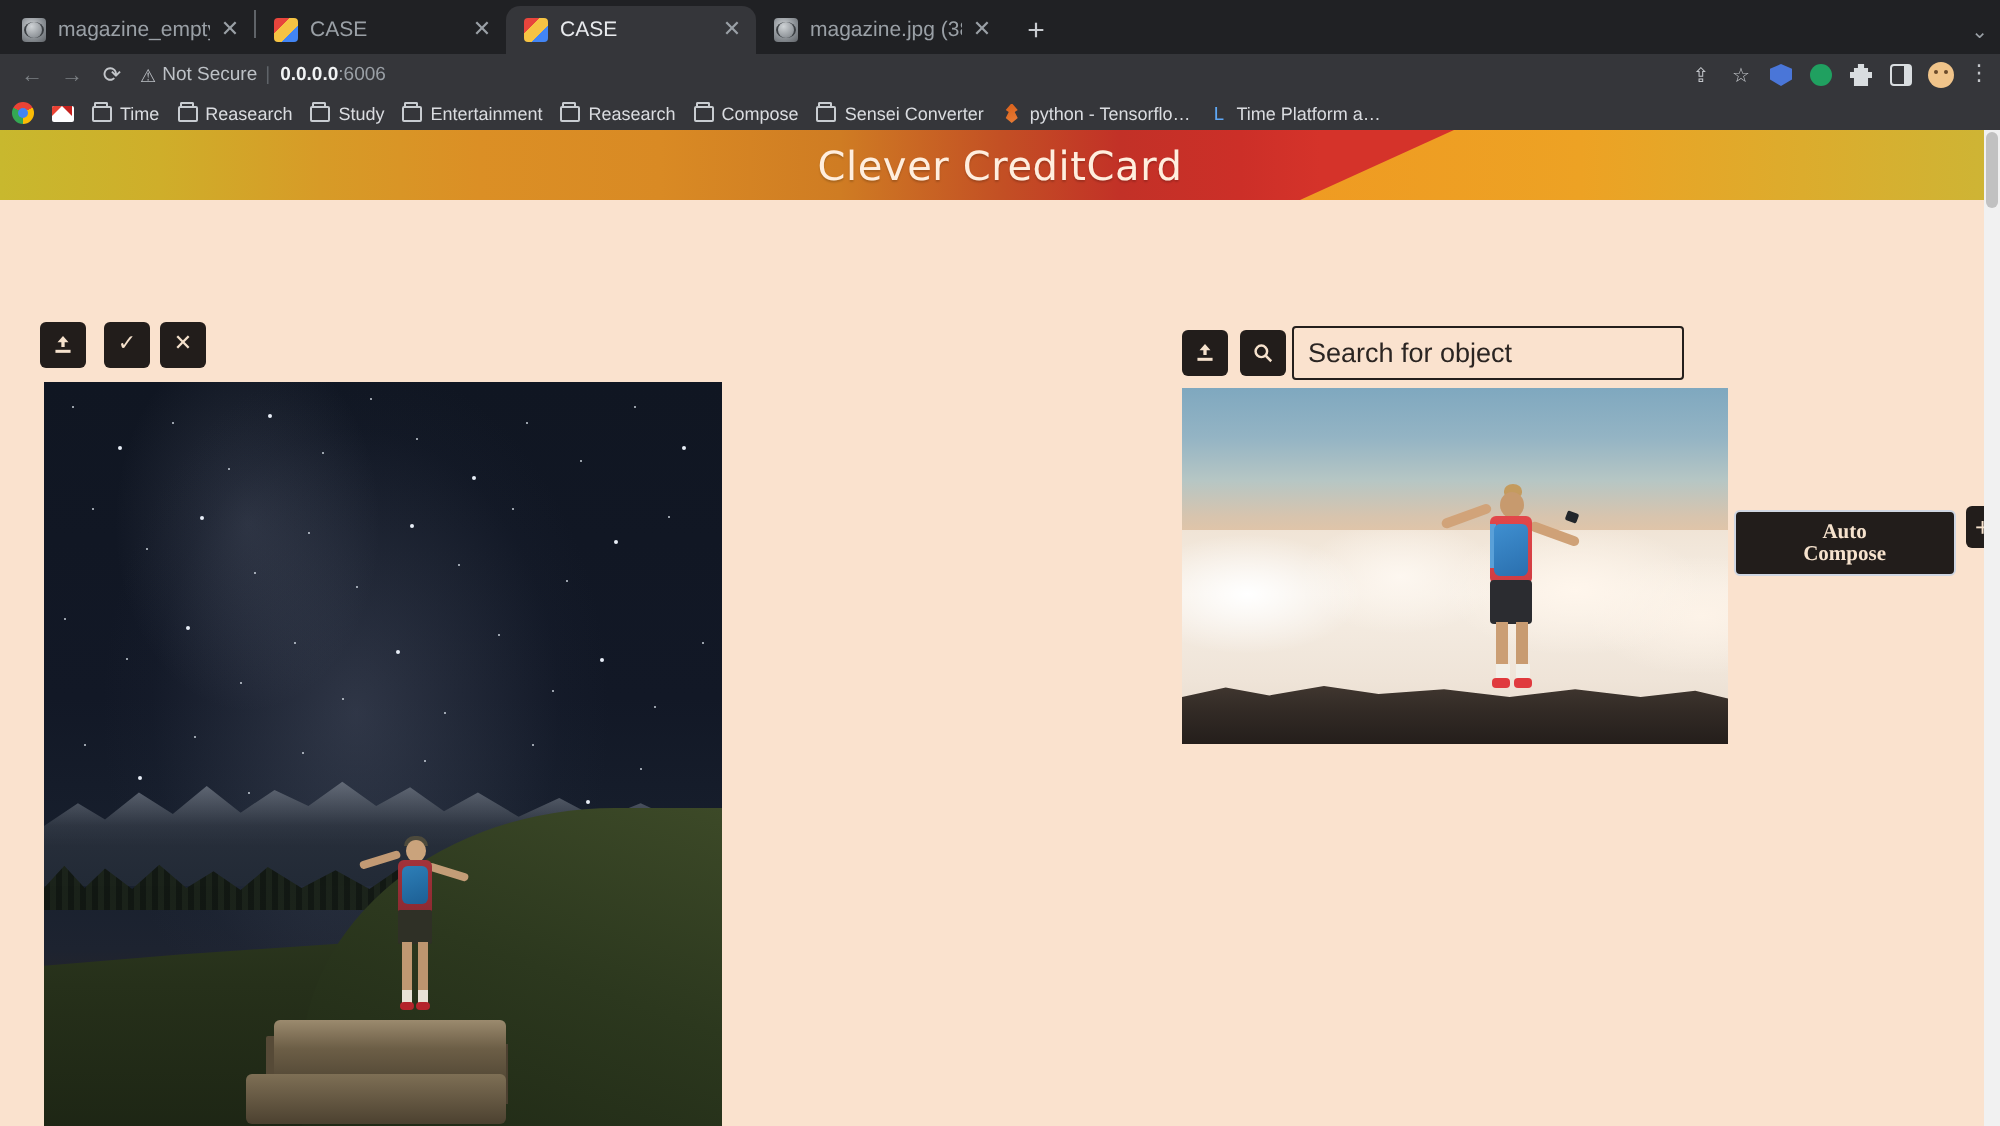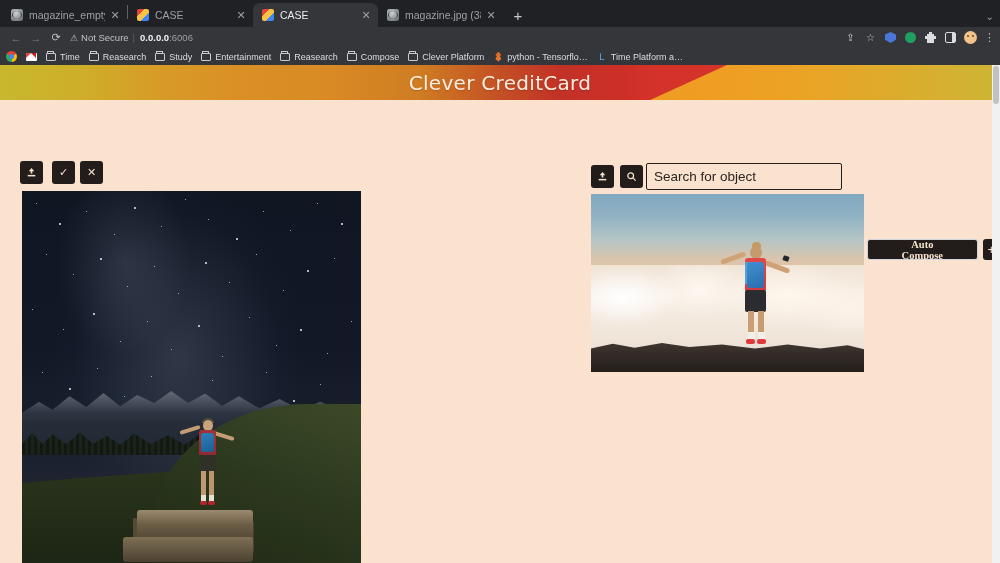--- a/index.html
+++ b/index.html
@@ -343,24 +343,24 @@
   .pd-shoeR { left: 38px; top: 99px; width: 9px; height: 5px; background:#e03a3e; border-radius:2px; }
 
   .compose-row {
     position: absolute; left: 867px; top: 139px;
     display: flex; align-items: center; gap: 5px;
   }
   .auto-compose {
     background: #221d1b; color: #f6e2cd;
     border: 1px solid #cfd6e2;
     border-radius: 3px;
-    height: 21px; padding: 0 24px;
+    height: 33px; padding: 0 24px;
     font-size: 10.5px; font-weight: bold;
     font-family: "Liberation Serif", serif;
-    display: flex; align-items: center; cursor: pointer;
+    display: flex; align-items: center; cursor: pointer; margin-top: 16px;
   }
   .plus-btn {
     background: #221d1b; color: #f6e2cd; border: none; border-radius: 3px;
     width: 19px; height: 21px; font-size: 13px; line-height: 1;
     display:flex; align-items:center; justify-content:center; cursor:pointer;
   }
 
   .scrollbar {
     position: absolute; right: 0; top: 0; width: 8px; height: 100%;
     background: #f1f1f1;
@@ -460,21 +460,21 @@
     <div class="bm">
       <span class="bm-folder"></span>
       <span>Reasearch</span>
     </div>
     <div class="bm">
       <span class="bm-folder"></span>
       <span>Compose</span>
     </div>
     <div class="bm">
       <span class="bm-folder"></span>
-      <span>Clever Platform</span>
+      <span>Sensei Converter</span>
     </div>
     <div class="bm">
       <span class="bm-py"></span>
       <span>python - Tensorflo…</span>
     </div>
     <div class="bm">
       <span class="bm-tc">Ⅼ</span>
       <span>Time Platform a…</span>
     </div>
   </div>

